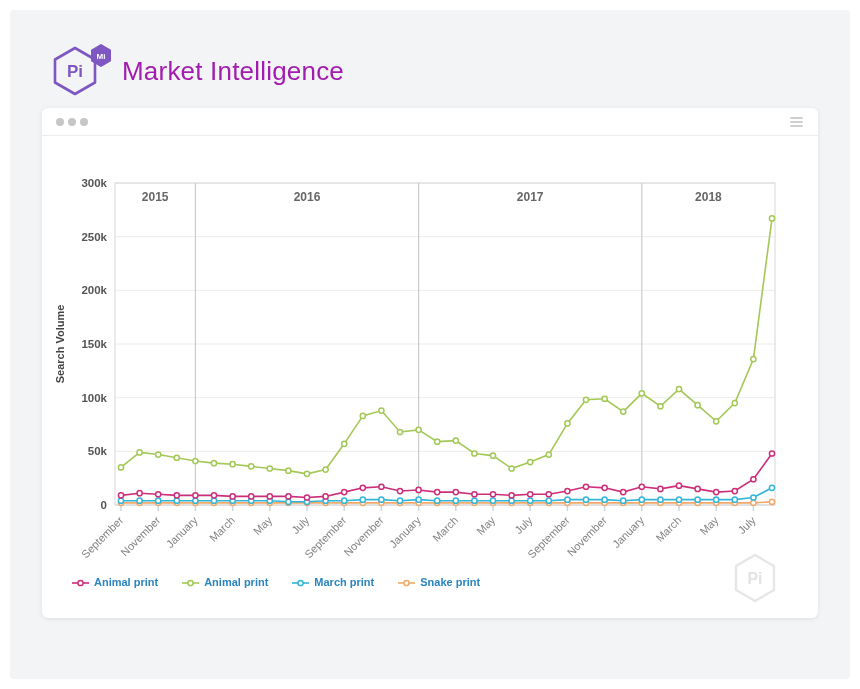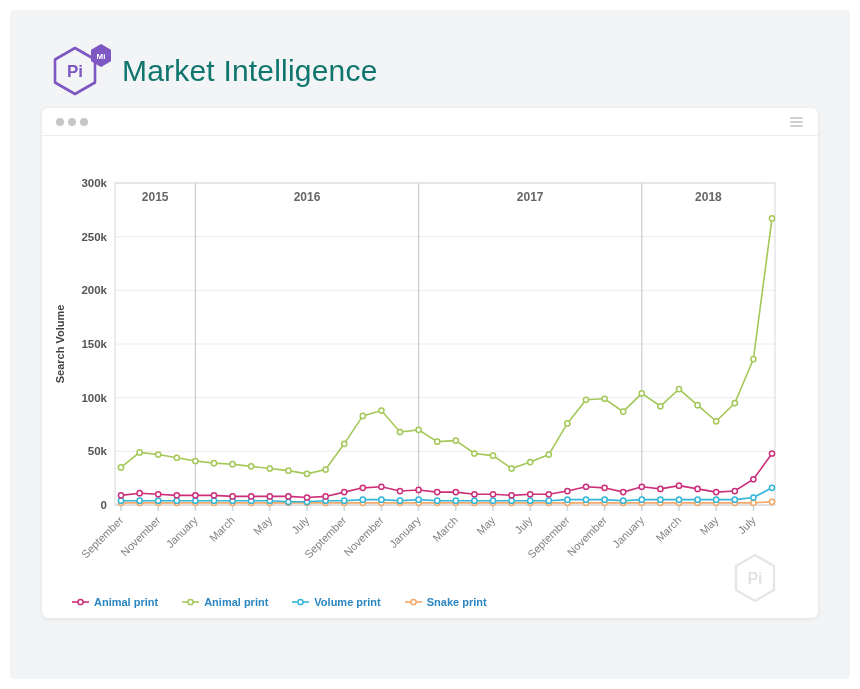--- a/index.html
+++ b/index.html
@@ -2,33 +2,33 @@
 <html><head>
 <meta charset="utf-8">
 <style>
   * { box-sizing: border-box; margin: 0; padding: 0; }
   html,body { width: 860px; height: 689px; overflow: hidden; background:#ffffff;
               font-family: "Liberation Sans", sans-serif; }
   .page { position:absolute; left:10px; top:10px; width:840px; height:669px;
           background:#f3f4f6; border-radius:4px; }
   
   .brand-row { position:absolute; left:40px; top:34px; display:flex; align-items:center; gap:10px; }
-  .brand-title { font-size:30px; color:#0f766e; font-weight:400; letter-spacing:0.2px; }
+  .brand-title { font-size:26px; color:#a21caf; font-weight:400; letter-spacing:0.2px; }
   
   .card { position:absolute; left:32px; top:98px; width:776px; height:510px;
           background:#ffffff; border-radius:6px; box-shadow:0 1px 4px rgba(0,0,0,0.09); }
   .card-header { height:28px; border-bottom:1px solid #ededed; display:flex;
                  align-items:center; justify-content:space-between; padding:0 14px; }
   .dots { display:flex; gap:4px; }
   .dot { width:8px; height:8px; border-radius:50%; background:#c6c6c6; }
   .hamburger { display:flex; flex-direction:column; gap:2px; cursor:pointer; padding:3px 1px;}
   .hamburger span { display:block; width:13px; height:2px; background:#cfcfcf; border-radius:1px; }
   .chart-wrap { position:relative; width:776px; height:448px; }
   .legend { position:absolute; left:30px; top:468px; display:flex; gap:24px; align-items:center; }
-  .legend-item { display:flex; align-items:center; gap:5px; cursor:pointer;margin-top:20px; }
+  .legend-item { display:flex; align-items:flex-end; gap:5px; cursor:pointer; }
   .legend-label { font-size:11px; font-weight:700; }
   .watermark { position:absolute; right:40px; bottom:14px; width:46px; height:52px; }
   svg text { font-family:"Liberation Sans", sans-serif; }
 </style>
 </head>
 <body>
 
 <div class="page">
 
   <div class="brand-row">
@@ -280,21 +280,21 @@
          <line x1="0" y1="5" x2="17" y2="5" stroke="#a3c857" stroke-width="1.6"></line>
          <circle cx="8.5" cy="5" r="2.6" fill="#ffffff" stroke="#a3c857" stroke-width="1.5"></circle>
        </svg>
        <span class="legend-label" style="color:#2a85c0">Animal print</span>
         </div>
         <div class="legend-item">
           <svg width="17" height="10" viewBox="0 0 17 10">
          <line x1="0" y1="5" x2="17" y2="5" stroke="#33b5d8" stroke-width="1.6"></line>
          <circle cx="8.5" cy="5" r="2.6" fill="#ffffff" stroke="#33b5d8" stroke-width="1.5"></circle>
        </svg>
-       <span class="legend-label" style="color:#2a85c0">Volume print</span>
+       <span class="legend-label" style="color:#2a85c0">March print</span>
         </div>
         <div class="legend-item">
           <svg width="17" height="10" viewBox="0 0 17 10">
          <line x1="0" y1="5" x2="17" y2="5" stroke="#f1a869" stroke-width="1.6"></line>
          <circle cx="8.5" cy="5" r="2.6" fill="#ffffff" stroke="#f1a869" stroke-width="1.5"></circle>
        </svg>
        <span class="legend-label" style="color:#2a85c0">Snake print</span>
         </div>
       </div>
 

